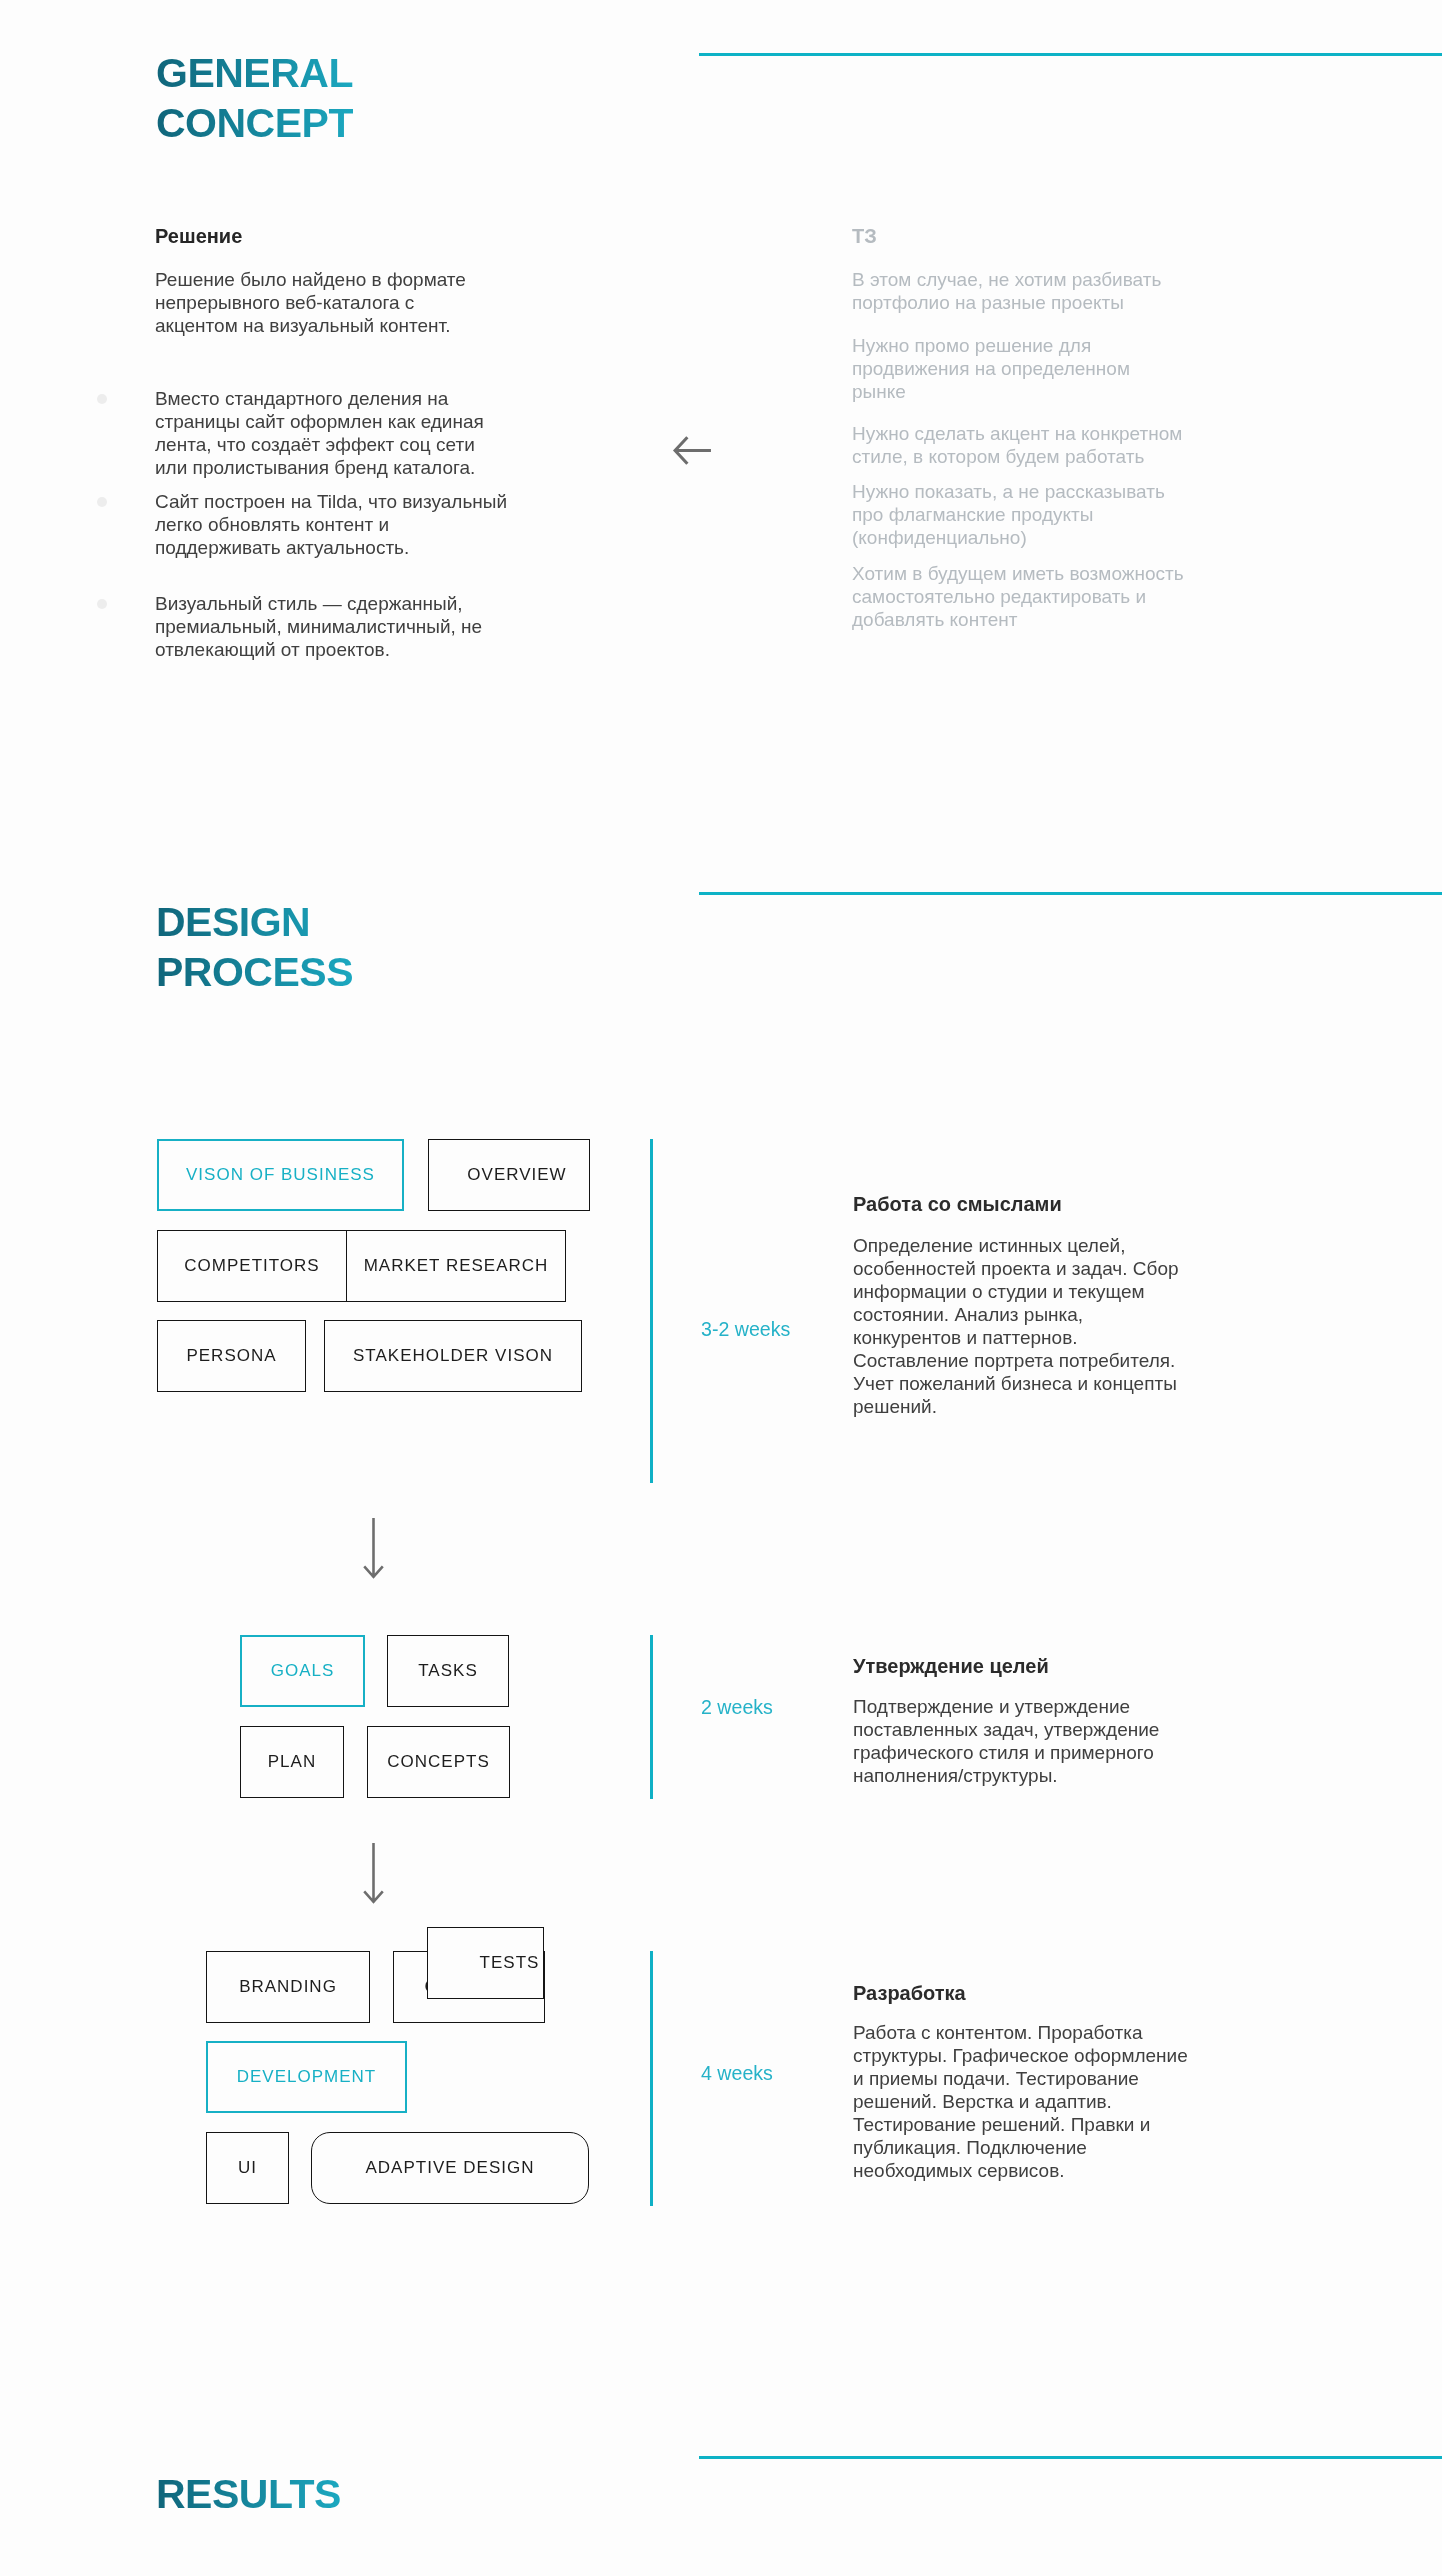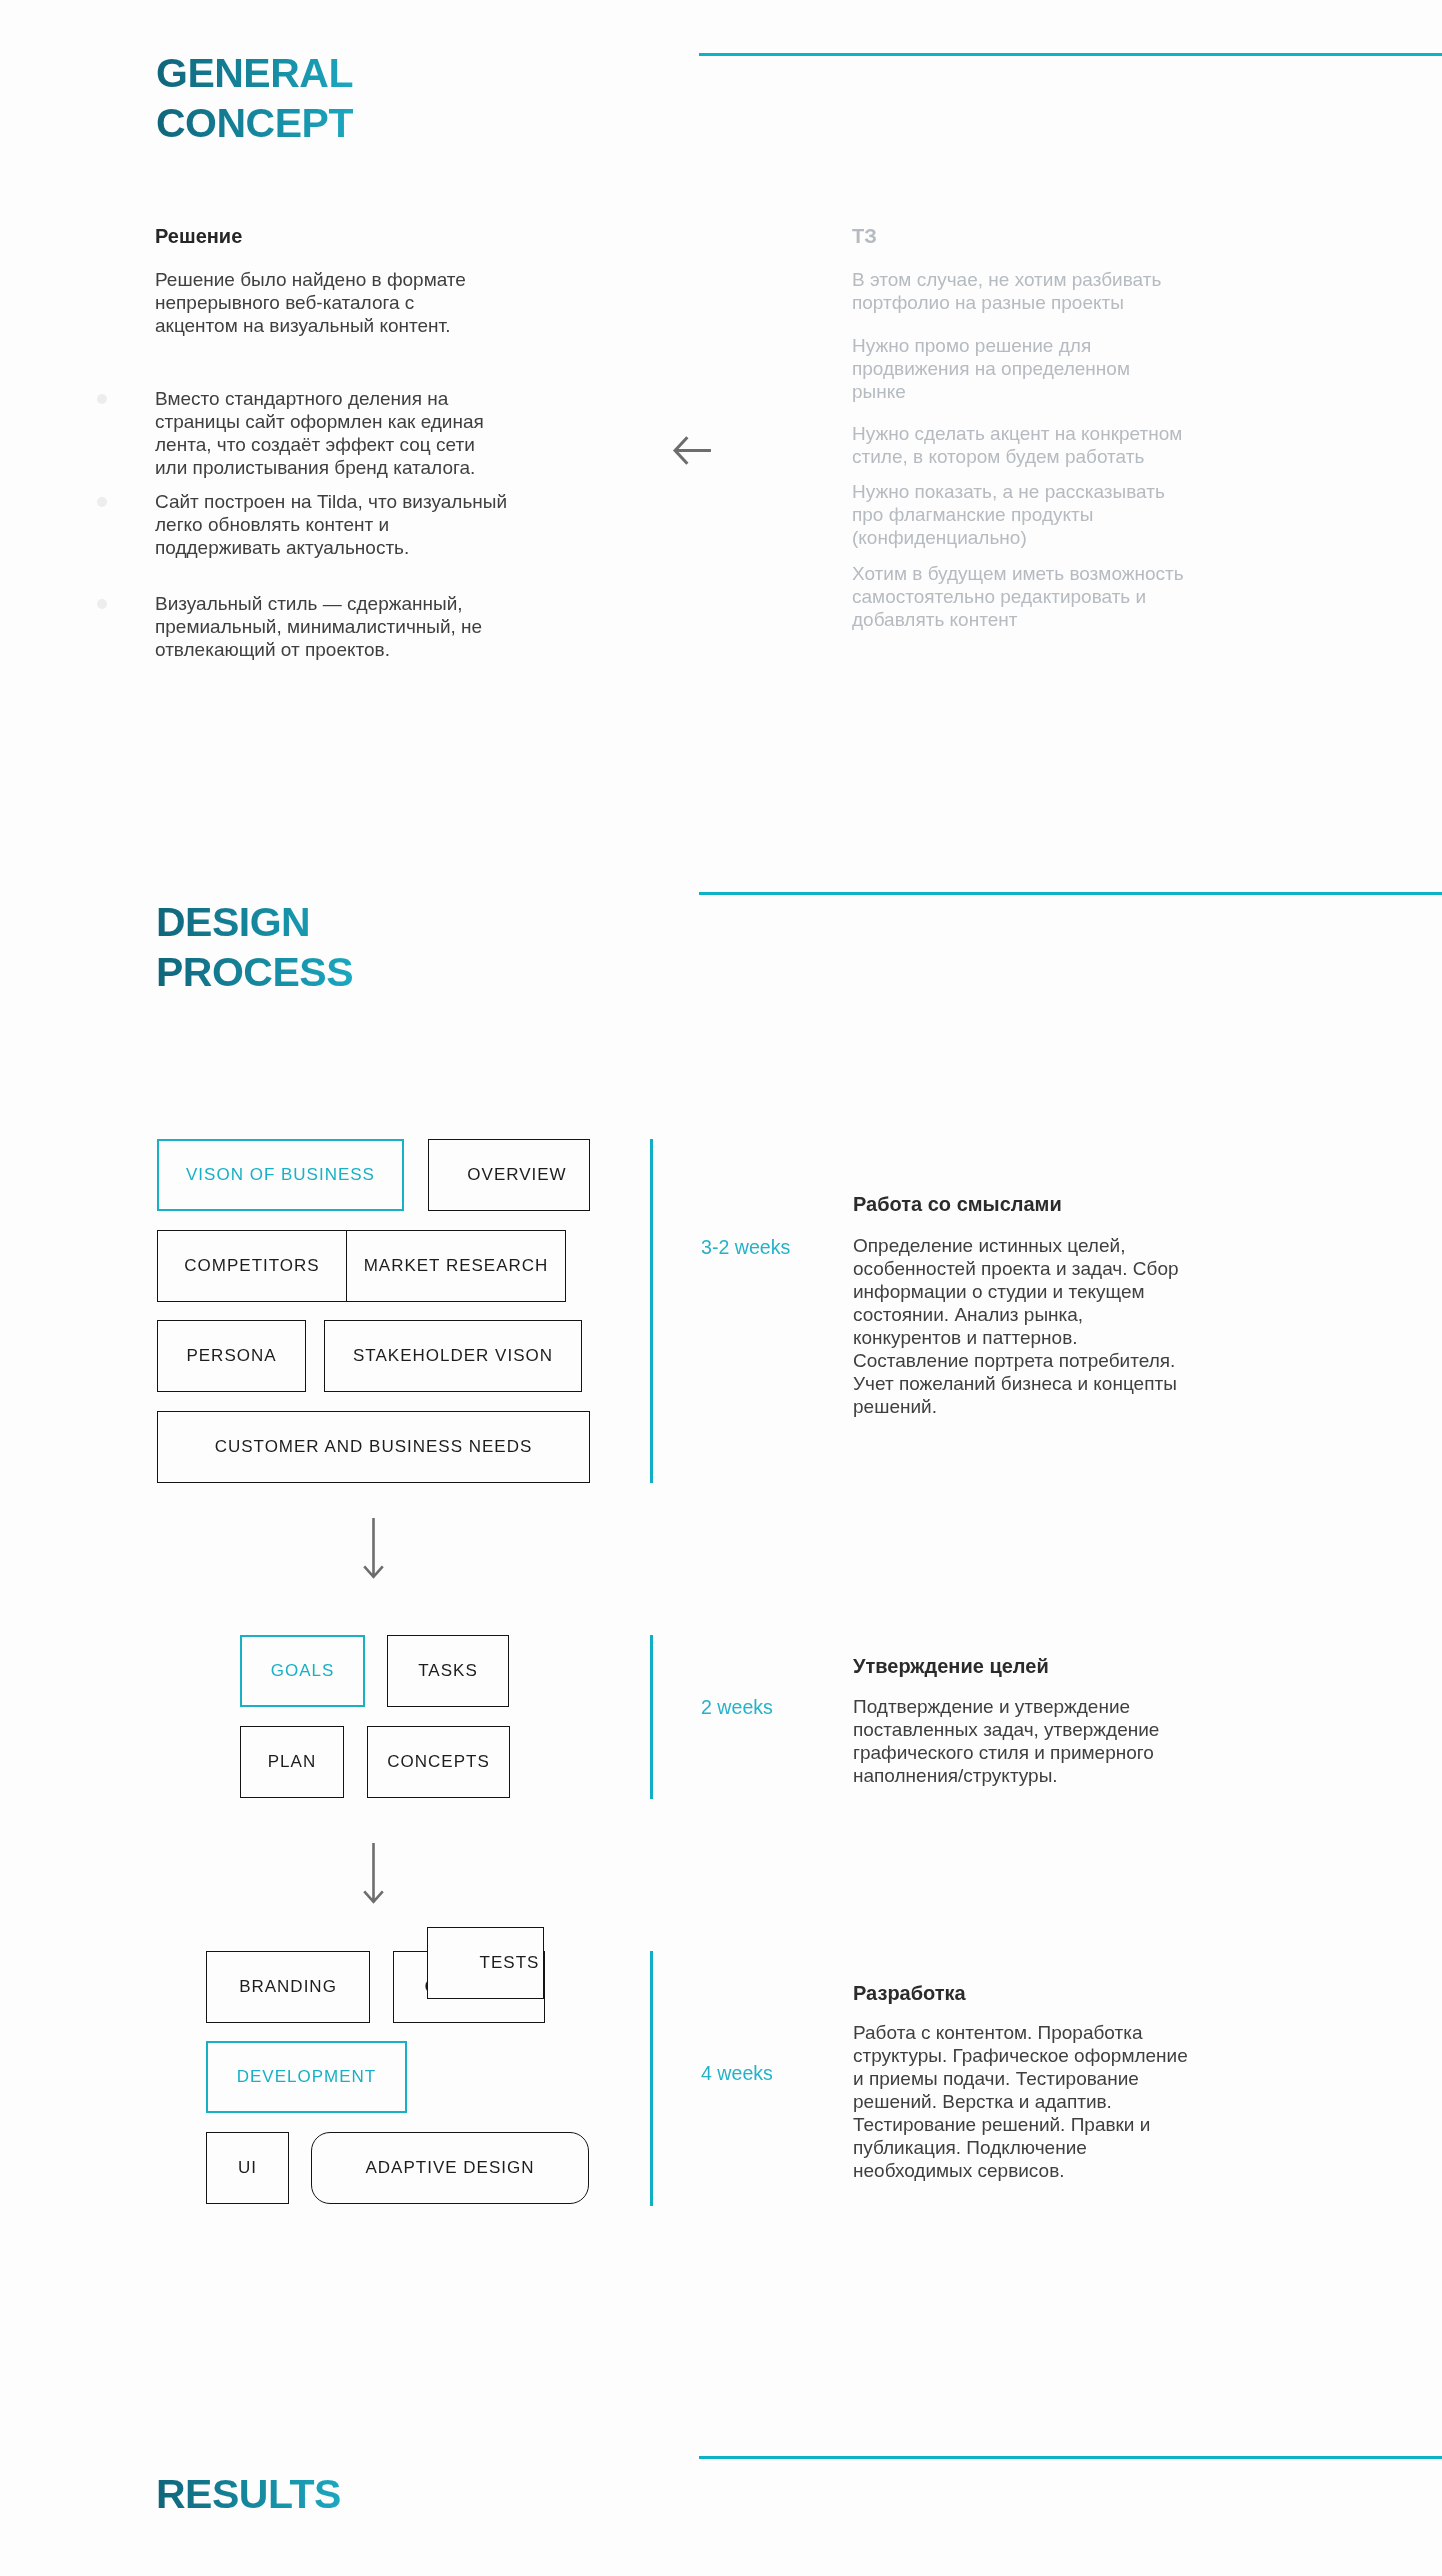--- a/index.html
+++ b/index.html
@@ -69,21 +69,21 @@
   #box-development{left:206px;top:2041px;width:201px;height:72px;}
   #box-tests{left:427px;top:1927px;width:117px;height:72px;padding-left:48px;}
   #box-ui{left:206px;top:2132px;width:83px;height:72px;}
   #box-adaptive{left:311px;top:2132px;width:278px;height:72px;border-radius:19px;}
   
   .vline{position:absolute;width:2.6px;background:#0fb0c5;left:650px;}
   #vline-1{top:1139px;height:344px;}
   #vline-2{top:1635px;height:164px;}
   #vline-3{top:1951px;height:255px;}
   .weeks{position:absolute;font-size:19.6px;color:#25b2c8;left:701px;}
-  #weeks-1{top:1236px;}
+  #weeks-1{top:1318px;}
   #weeks-2{top:1696px;}
   #weeks-3{top:2062px;}
   .stage-heading{position:absolute;left:853px;font-size:20px;font-weight:700;color:#2b2b2b;}
   #stage-heading-1{top:1193px;}
   #stage-heading-2{top:1655px;}
   #stage-heading-3{top:1982px;}
   .stage-desc{position:absolute;left:853px;font-size:19px;line-height:23px;color:#3f3f3f;white-space:pre-line;width:567px;}
   #stage-desc-1{top:1234px;}
   #stage-desc-2{top:1695px;}
   #stage-desc-3{top:2021px;}
@@ -137,21 +137,20 @@
   <h1 class="big-title" id="title-process">DESIGN
 PROCESS</h1>
   <div class="rule" id="rule-2"></div>
 
   <div class="pbox active" id="box-learn">VISON OF BUSINESS</div>
   <div class="pbox" id="box-overview">OVERVIEW</div>
   <div class="pbox" id="box-competitors">COMPETITORS</div>
   <div class="pbox" id="box-market">MARKET RESEARCH</div>
   <div class="pbox" id="box-persona">PERSONA</div>
   <div class="pbox" id="box-stakeholder">STAKEHOLDER VISON</div>
-  <div class="pbox" id="box-customer">CUSTOMER AND BUSINESS NEEDS</div>
   <div class="vline" id="vline-1"></div>
   <div class="weeks" id="weeks-1">3-2 weeks</div>
   <div class="stage-heading" id="stage-heading-1">Работа со смыслами</div>
   <div class="stage-desc" id="stage-desc-1">Определение истинных целей,
 особенностей проекта и задач. Сбор
 информации о студии и текущем
 состоянии.  Анализ рынка,
 конкурентов и паттернов.
 Составление портрета потребителя.
 Учет пожеланий бизнеса и концепты

